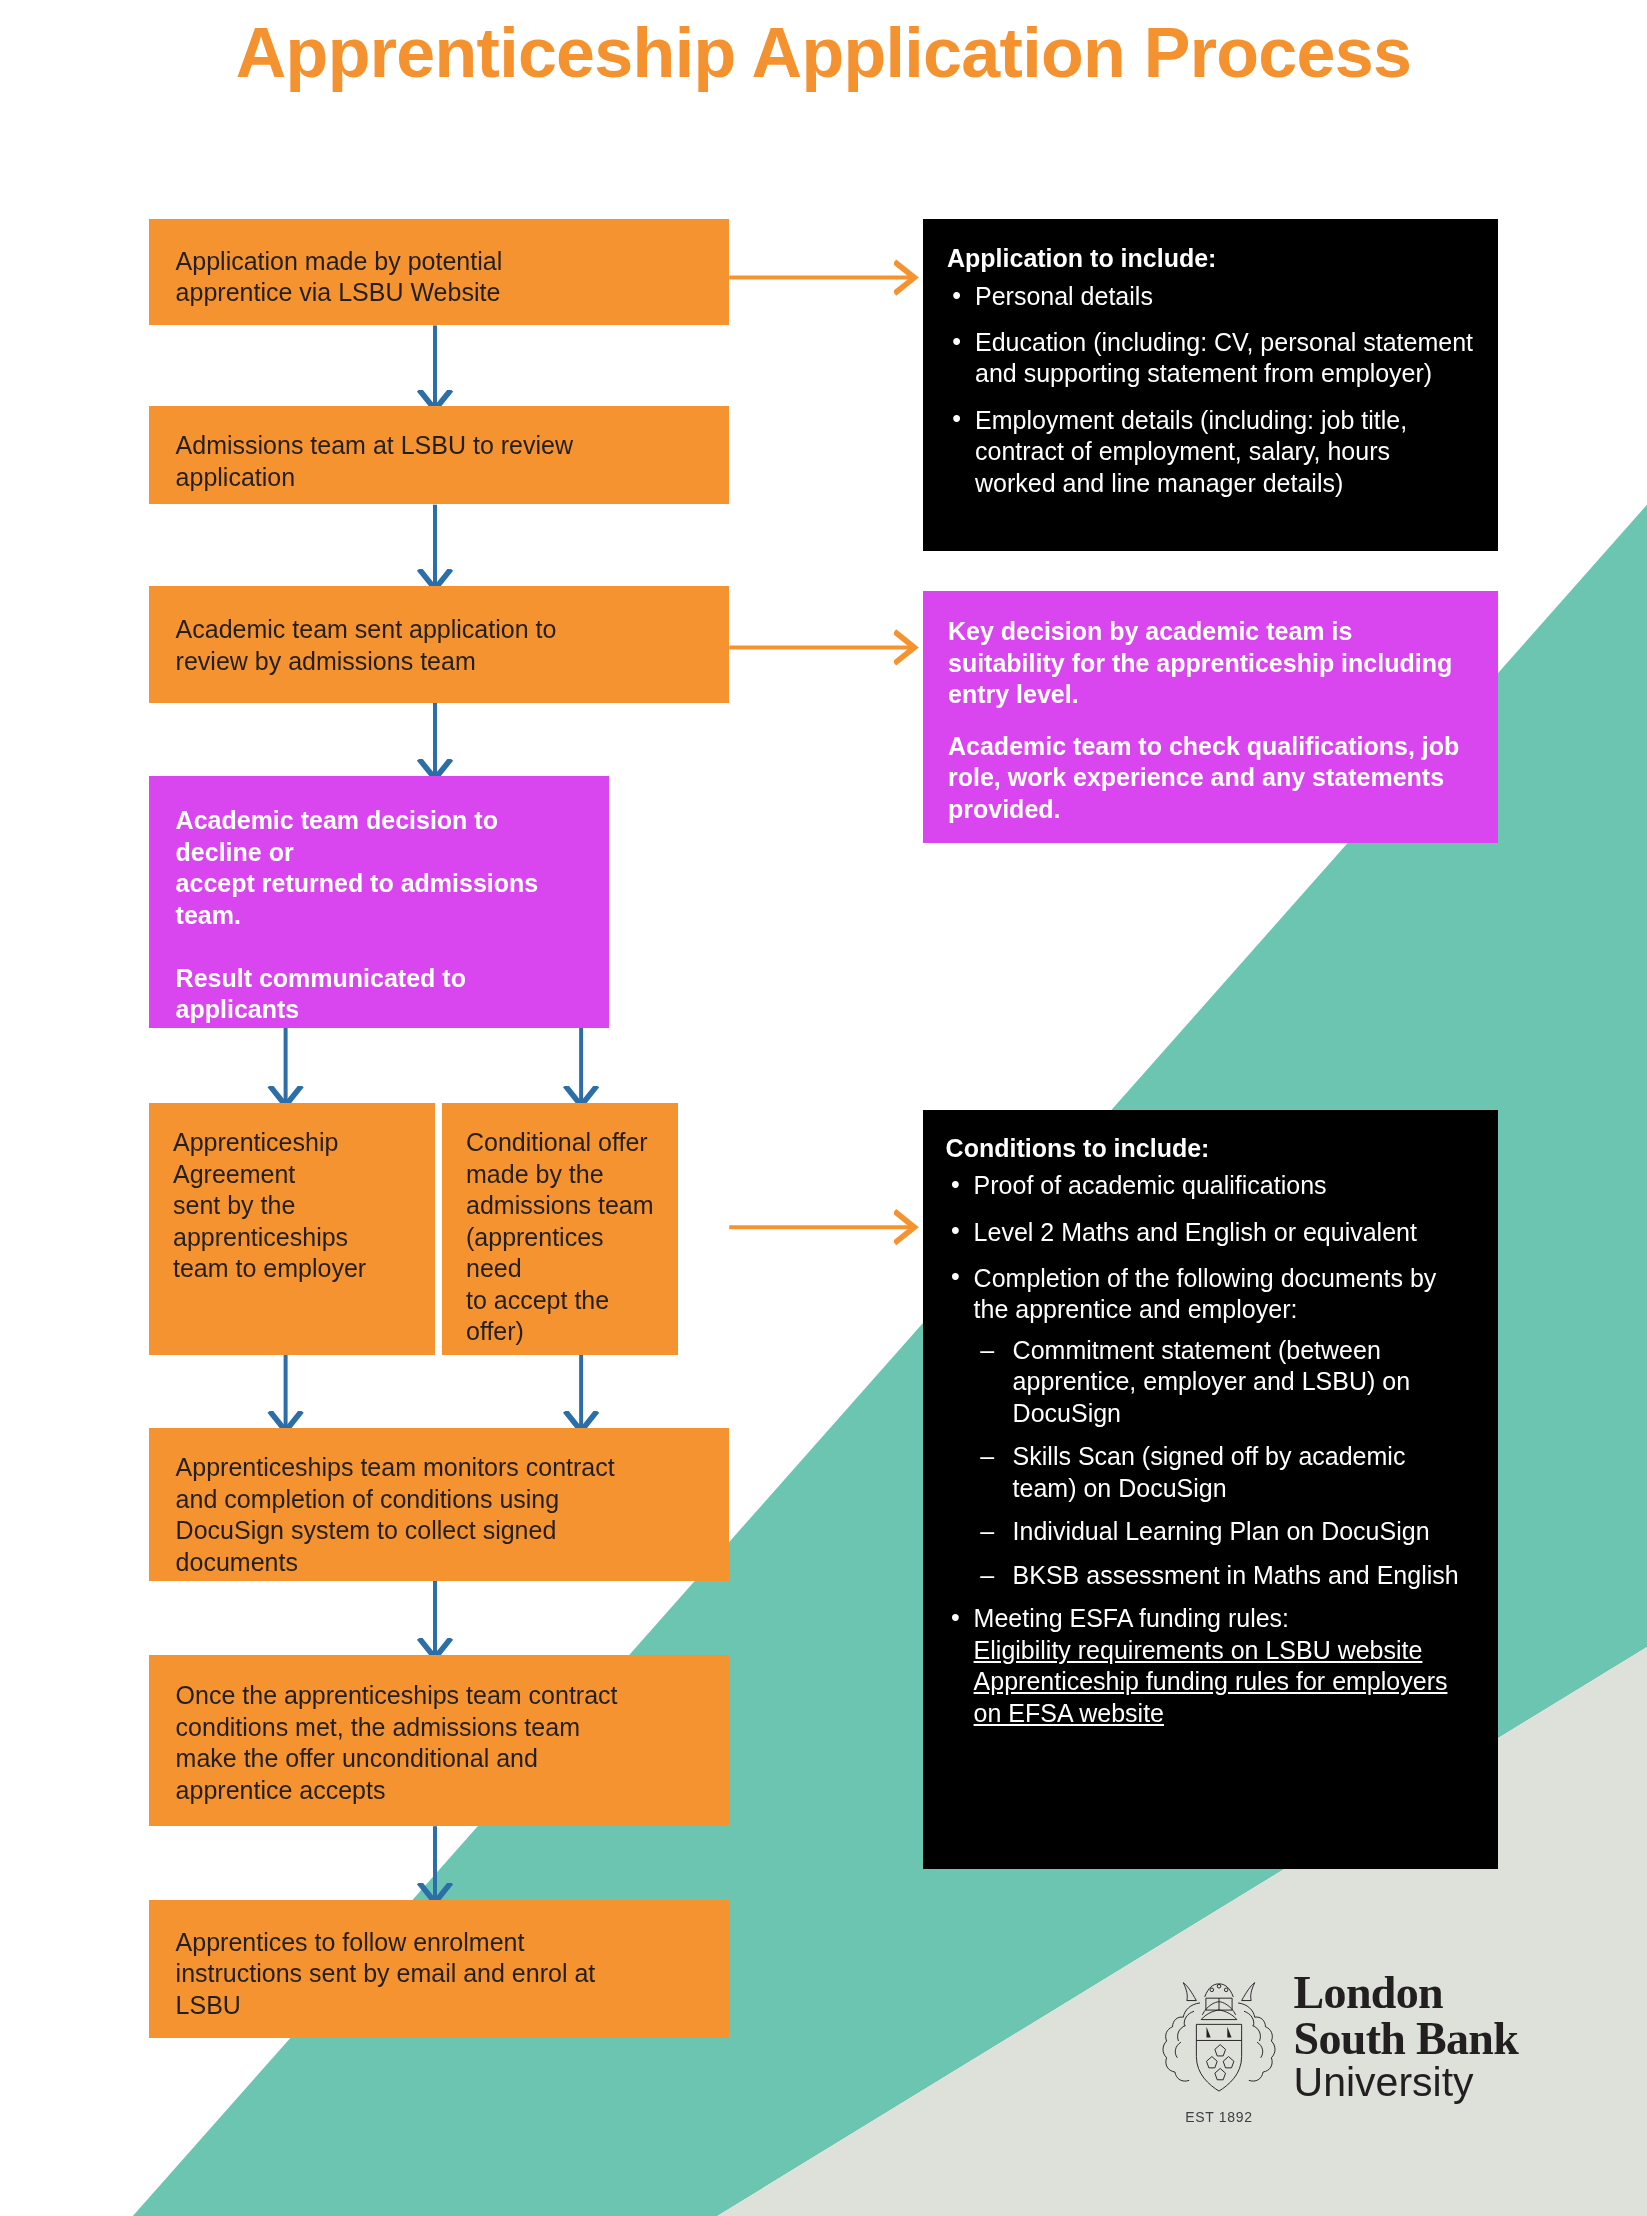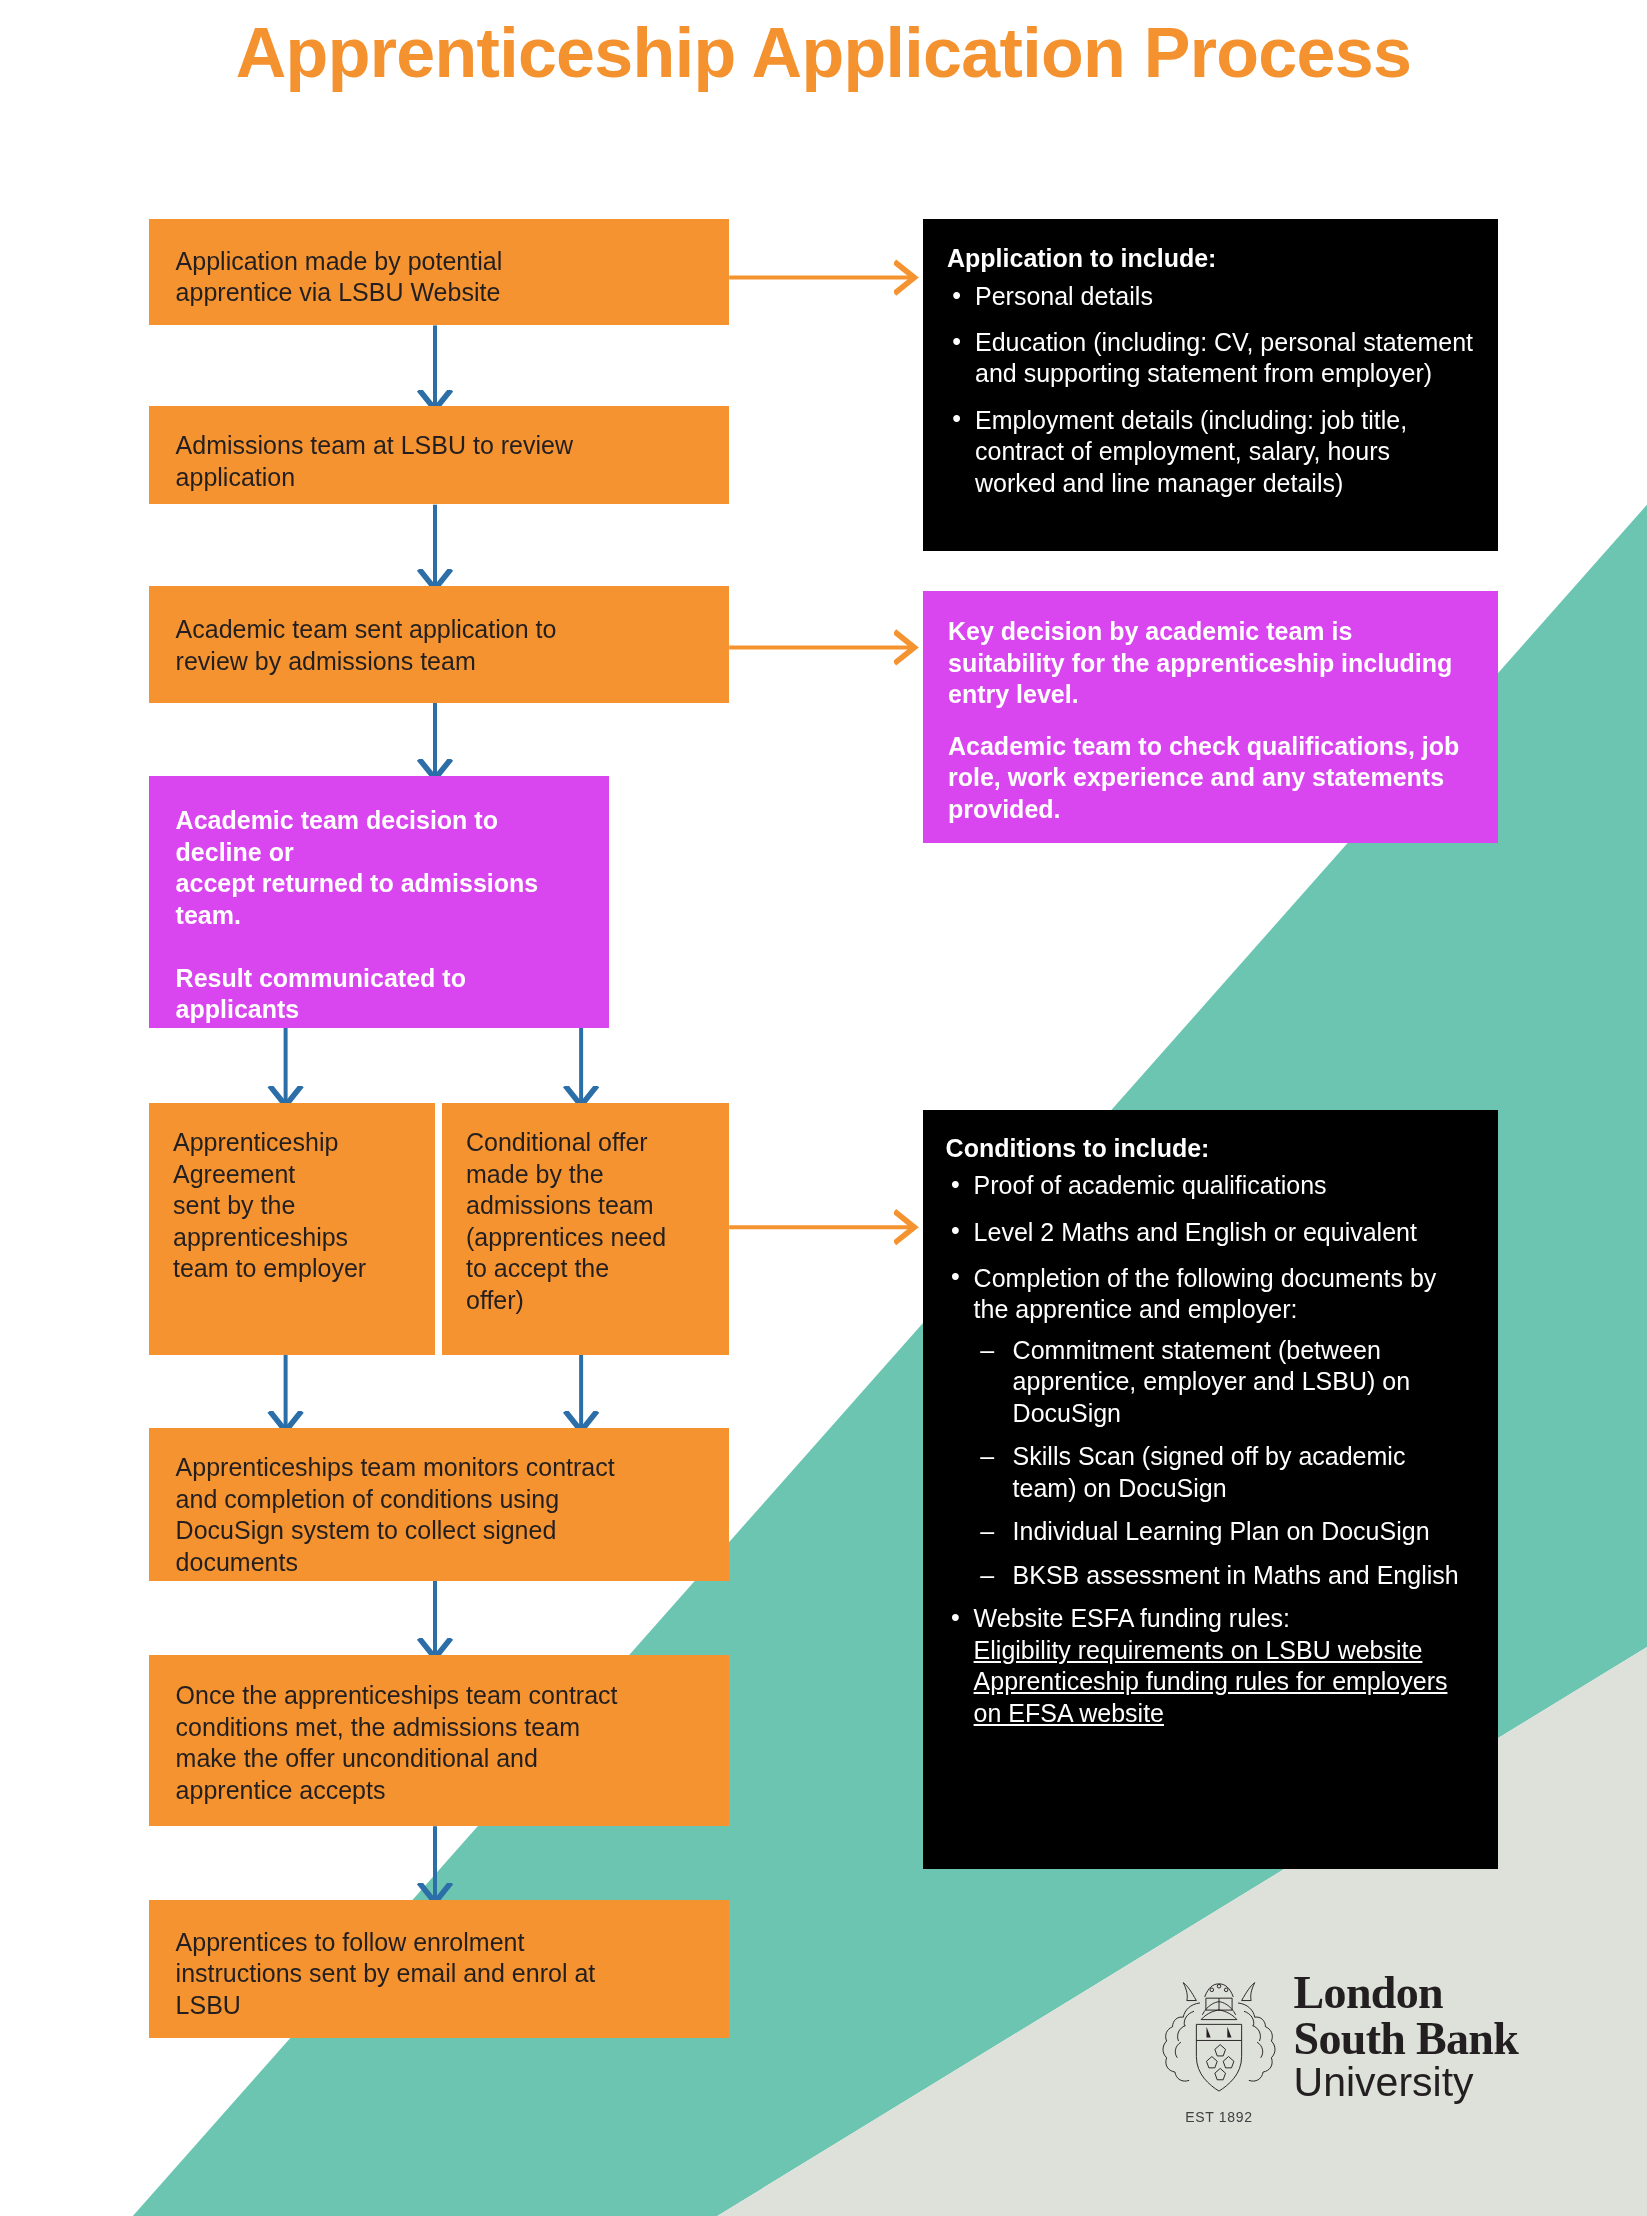--- a/index.html
+++ b/index.html
@@ -150,21 +150,21 @@
 </div>
 
 <div class="node orange" style="left:149px;top:1103px;width:286px;height:252px;padding:24px 21px 0 24px;">
   <div class="txt">Apprenticeship
 Agreement
 sent by the
 apprenticeships
 team to employer</div>
 </div>
 
-<div class="node orange" style="left:442px;top:1103px;width:287px;height:252px;padding:24px 21px 0 24px;">
+<div class="node orange" style="left:442px;top:1103px;width:236px;height:252px;padding:24px 21px 0 24px;">
   <div class="txt">Conditional offer
 made by the
 admissions team
 (apprentices need
 to accept the
 offer)</div>
 </div>
 
 <div class="node orange" style="left:149px;top:1428px;width:580px;height:153px;padding:24px 26.6px 0 26.6px;">
   <div class="txt">Apprenticeships team monitors contract
@@ -208,21 +208,21 @@
     <li style="margin-bottom:4px;">
       <span>Completion of the following documents by the apprentice and employer:</span>
       <ul class="sub">
         <li>Commitment statement (between apprentice, employer and LSBU) on DocuSign</li>
         <li>Skills Scan (signed off by academic team) on DocuSign</li>
         <li>Individual Learning Plan on DocuSign</li>
         <li>BKSB assessment in Maths and English</li>
       </ul>
     </li>
     <li style="margin-bottom:0;">
-      <span>Website ESFA funding rules:</span>
+      <span>Meeting ESFA funding rules:</span>
       <a class="lnk" href="#" style="color:#ffffff;">Eligibility requirements on LSBU website</a>
       <a class="lnk" href="#" style="color:#ffffff;">Apprenticeship funding rules for employers on EFSA website</a>
     </li>
   </ul>
 </div>
 
 <div class="logo-wrap" style="left:1159px;top:1946px;width:399px;height:199px;">
   <div style="width:120px;">
     <svg viewBox="0 0 200 230" width="120" height="137">
       <g fill="none" stroke="#231F20" stroke-width="1.6" stroke-linejoin="round">

